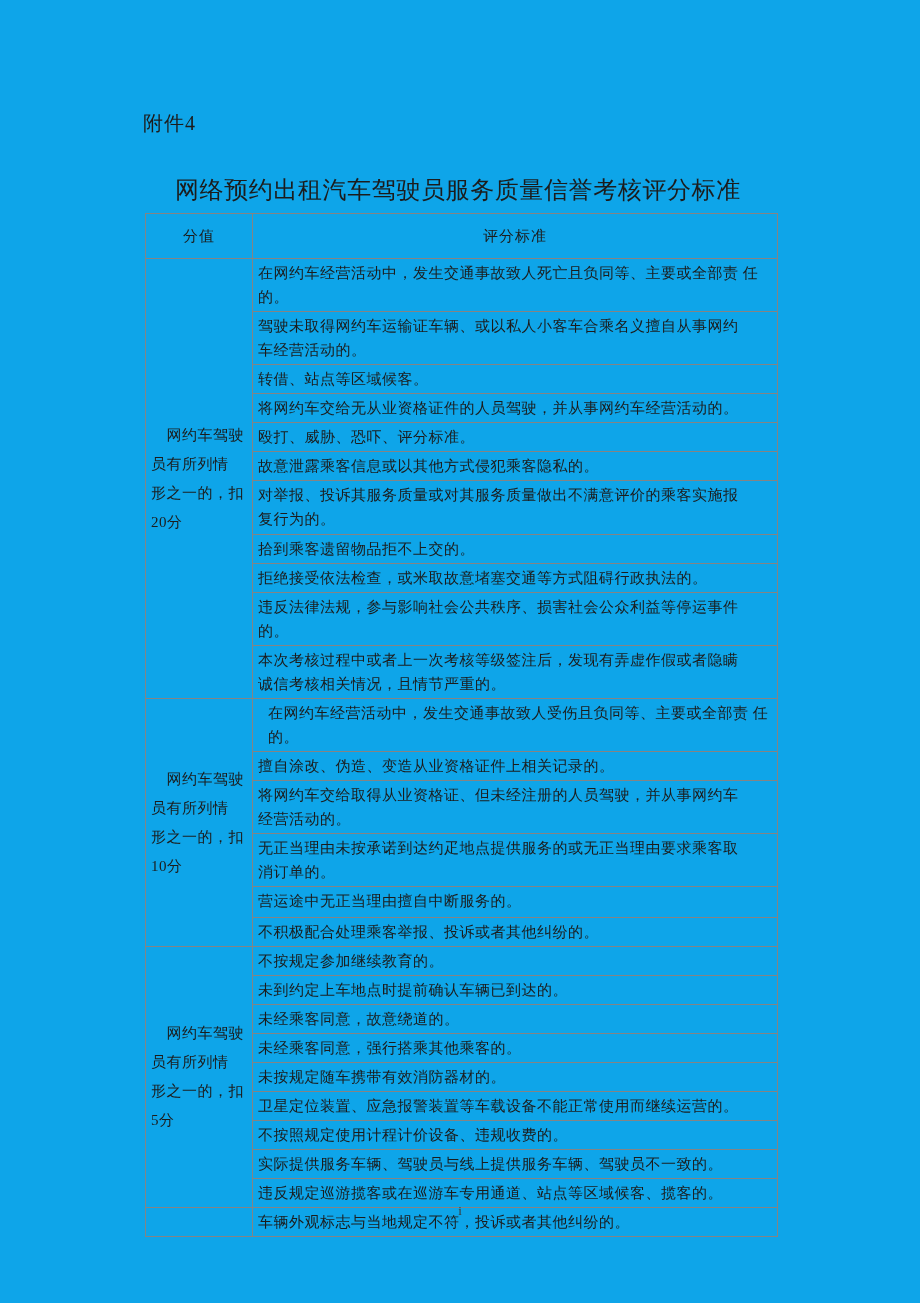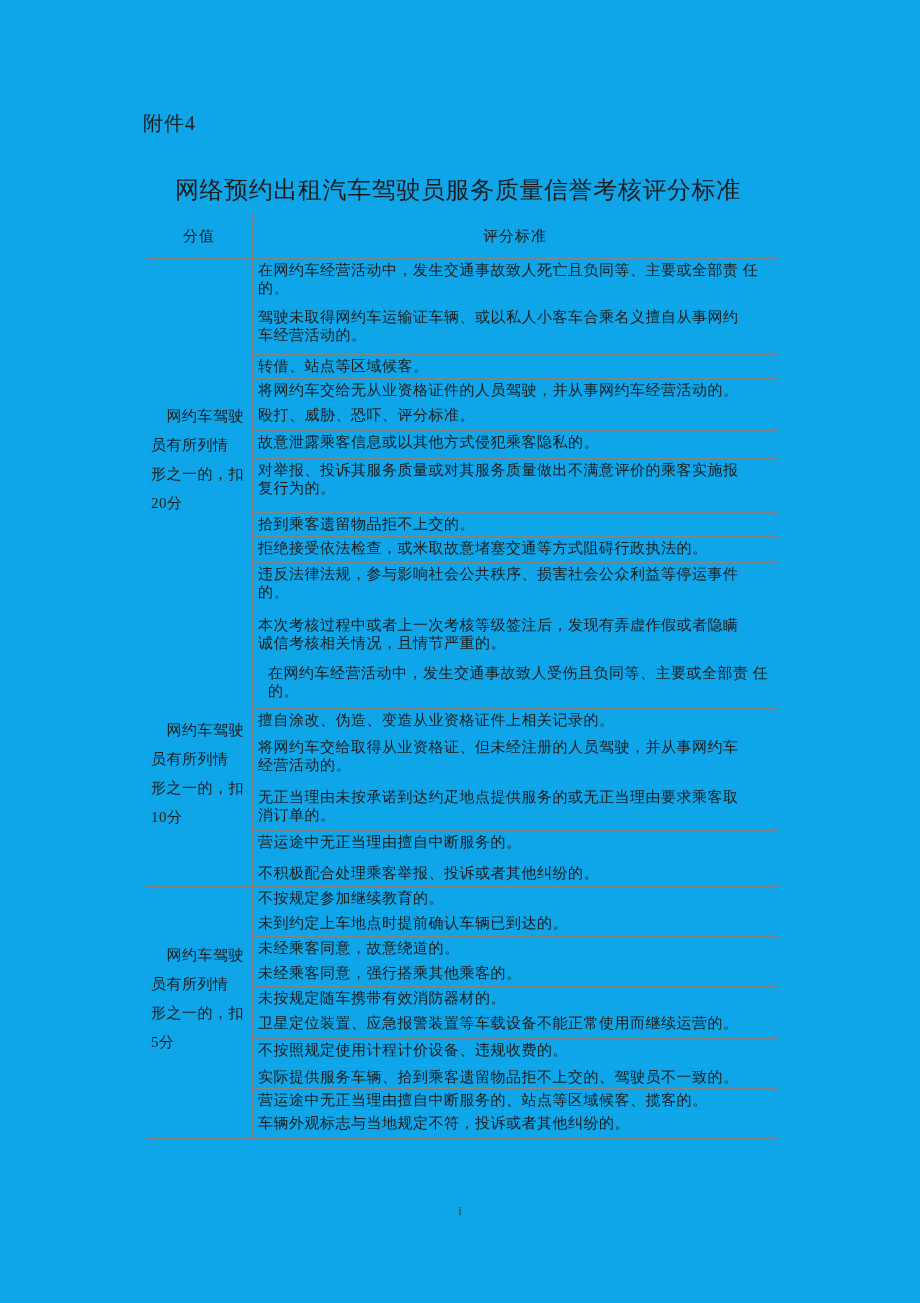--- a/index.html
+++ b/index.html
@@ -55,21 +55,21 @@
     text-align: left;
     padding: 2px 2px 2px 5px;
     line-height: 29px;
     white-space: pre-wrap;
     letter-spacing: 0.5px;
   }
   td.criteria-cell {
     vertical-align: top;
     text-align: left;
     padding: 2px 4px 2px 5px;
-    line-height: 18px;
+    line-height: 24px;
     white-space: pre-wrap;
     letter-spacing: 0.5px;
   }
 
   .page-number {
     position: absolute;
     left: 0; top: 1203px;
     width: 920px;
     text-align: center;
     font-size: 13px;
@@ -180,24 +180,24 @@
         <tr>
           <td class="criteria-cell" style="height: 25px;">未按规定随车携带有效消防器材的。</td>
         </tr>
         <tr>
           <td class="criteria-cell" style="height: 27px;">卫星定位装置、应急报警装置等车载设备不能正常使用而继续运营的。</td>
         </tr>
         <tr>
           <td class="criteria-cell" style="height: 27px;">不按照规定使用计程计价设备、违规收费的。</td>
         </tr>
         <tr>
-          <td class="criteria-cell" style="height: 23px;">实际提供服务车辆、拾到乘客遗留物品拒不上交的、驾驶员不一致的。</td>
-        </tr>
-        <tr>
-          <td class="criteria-cell" style="height: 23px;">营运途中无正当理由擅自中断服务的、站点等区域候客、揽客的。</td>
+          <td class="criteria-cell" style="height: 23px;">实际提供服务车辆、驾驶员与线上提供服务车辆、驾驶员不一致的。</td>
+        </tr>
+        <tr>
+          <td class="criteria-cell" style="height: 23px;">违反规定巡游揽客或在巡游车专用通道、站点等区域候客、揽客的。</td>
         </tr>
         <tr>
           <td class="score-cell" rowspan="1"></td>
           <td class="criteria-cell" style="height: 27px;">车辆外观标志与当地规定不符，投诉或者其他纠纷的。</td>
         </tr>
       </tbody>
   </table>
 
   <div class="page-number">i</div>
 

